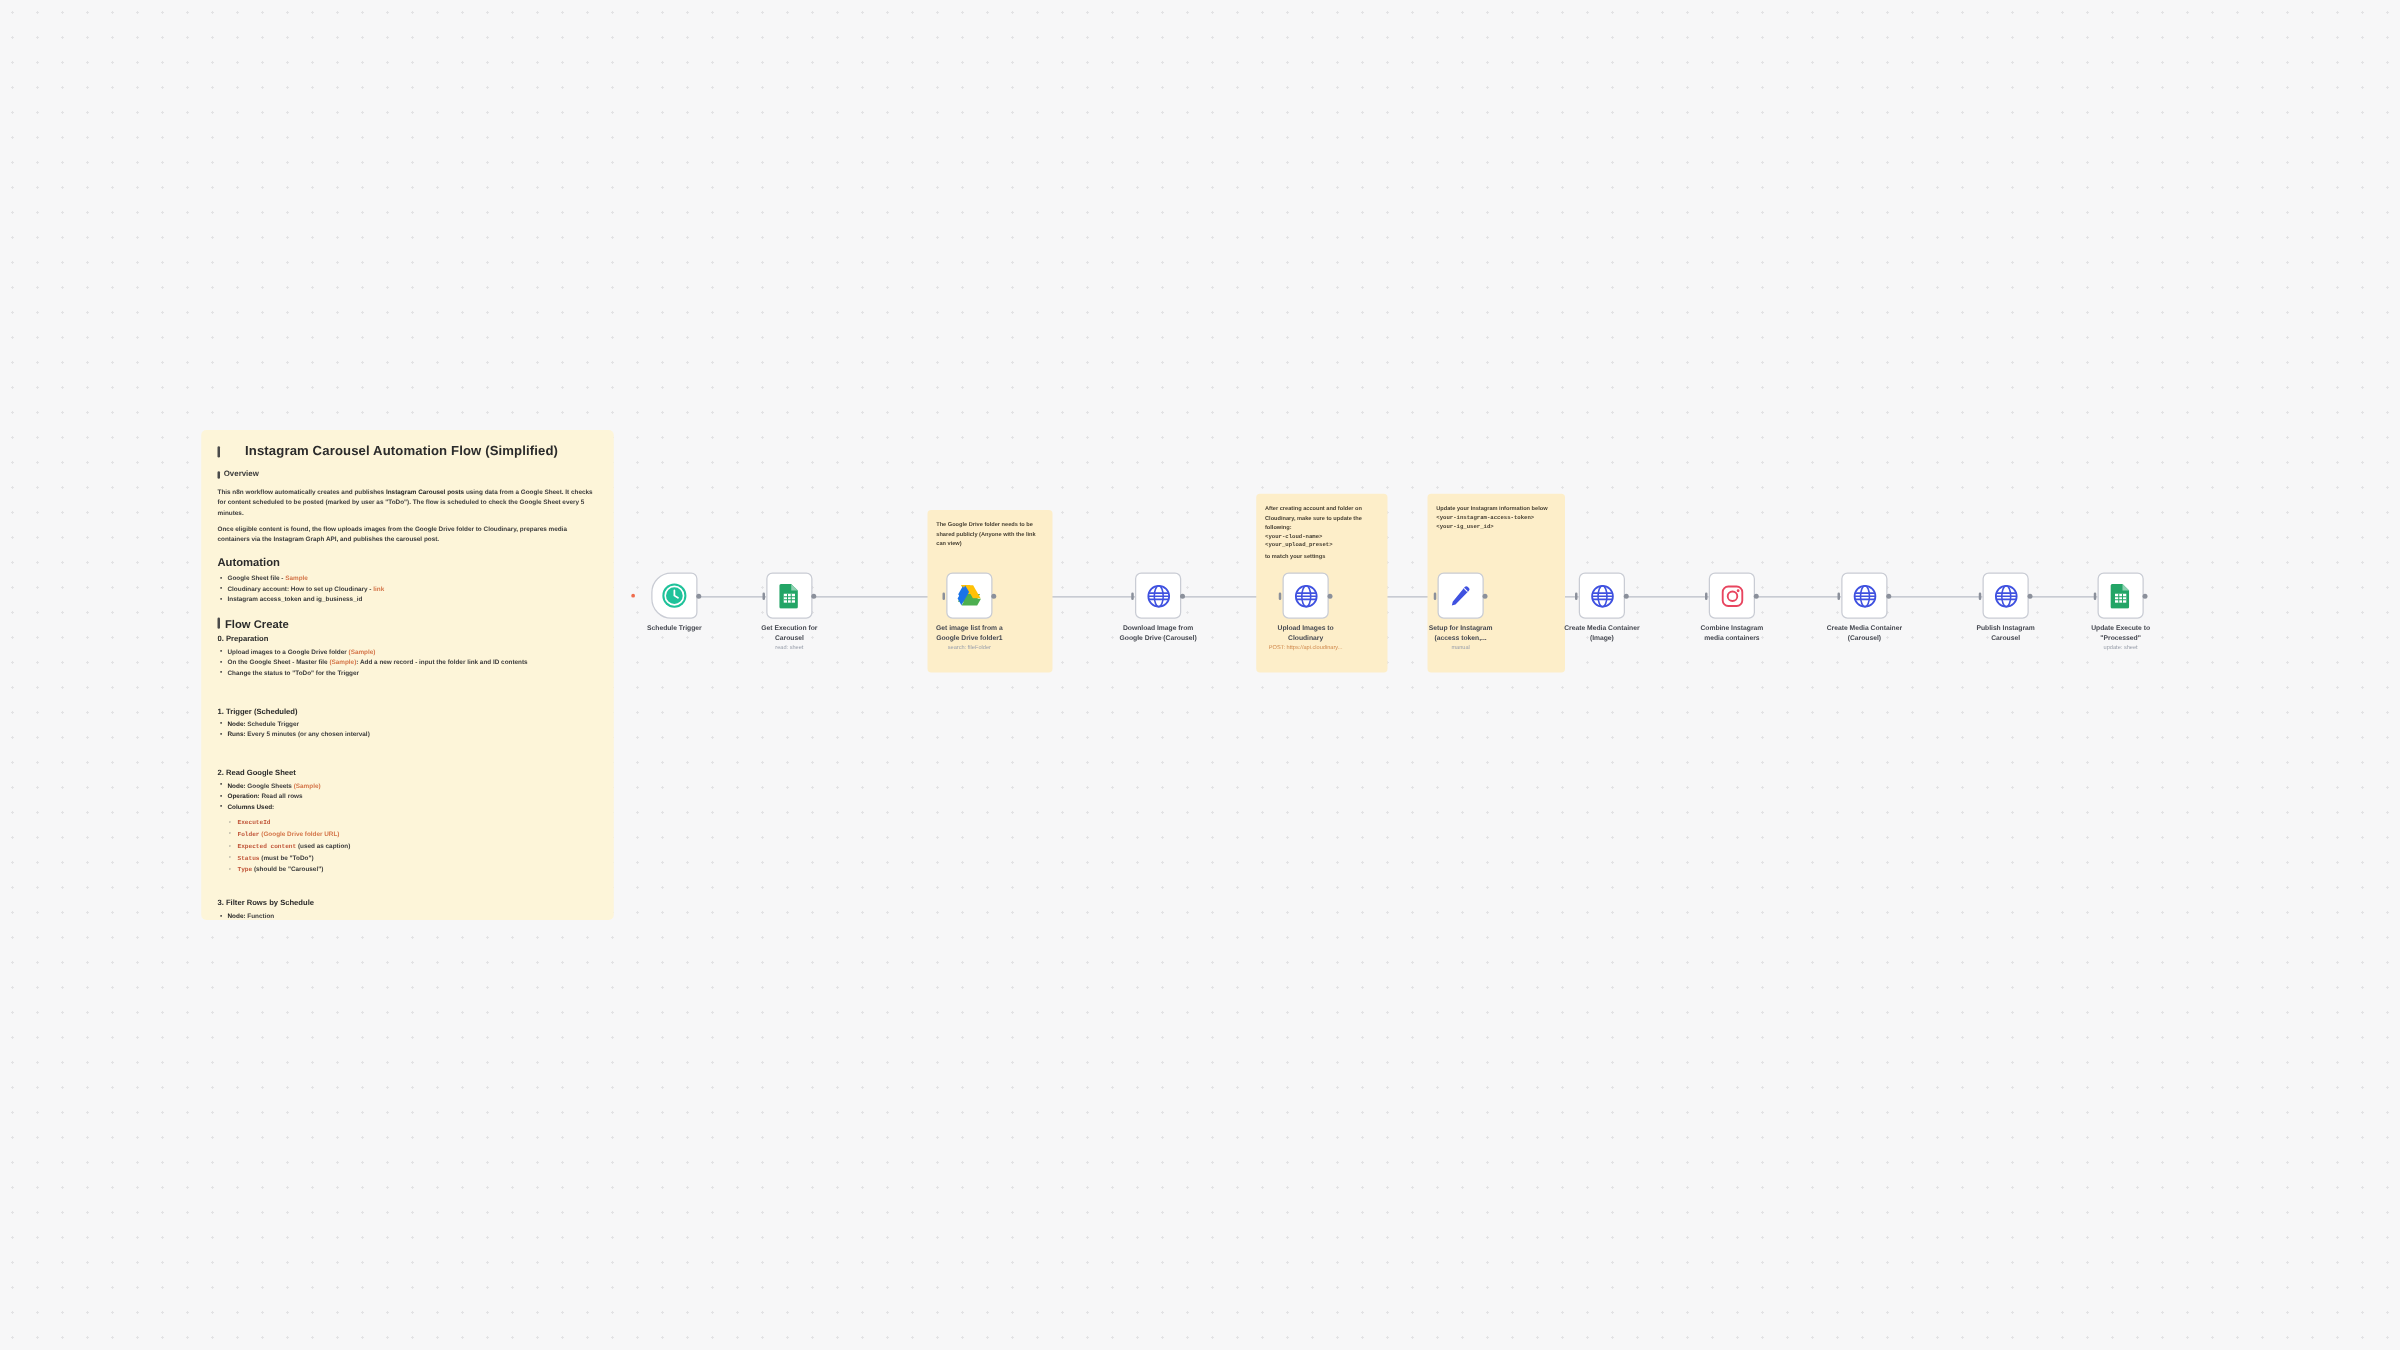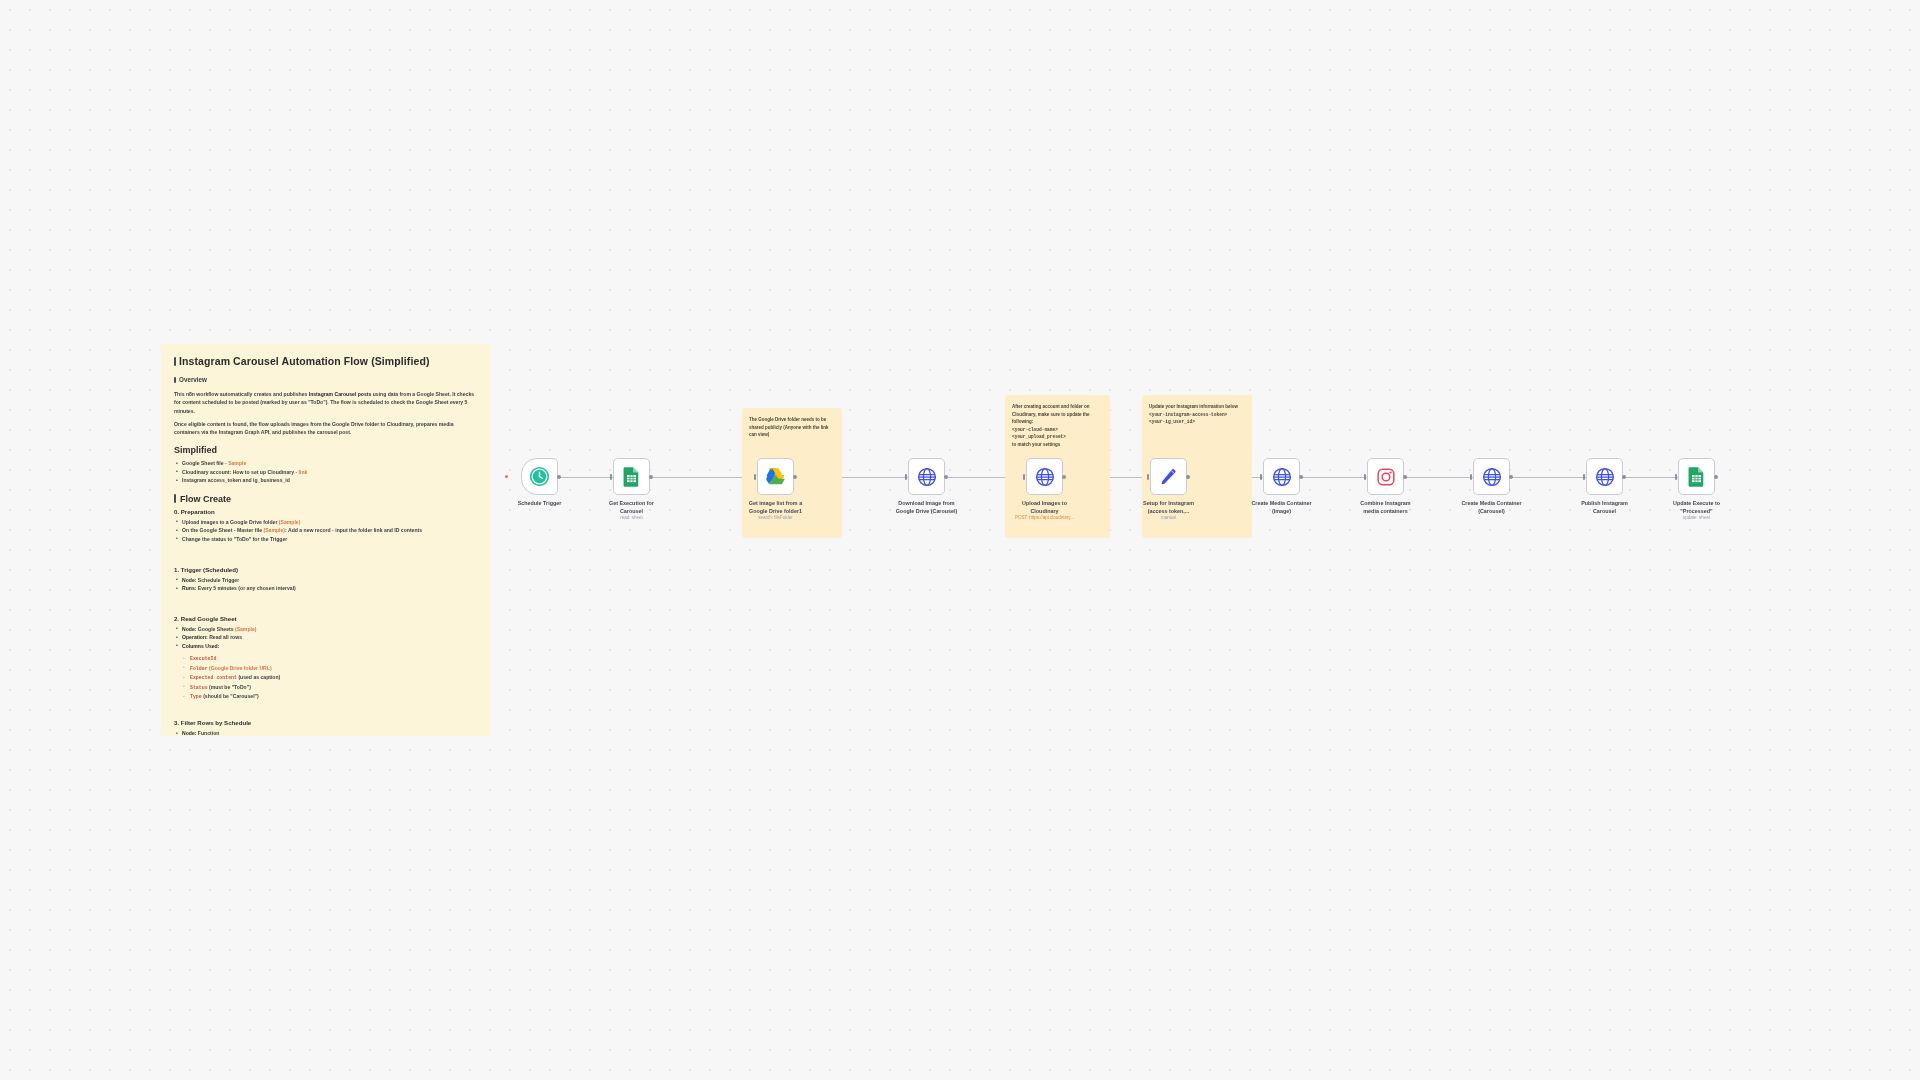--- a/index.html
+++ b/index.html
@@ -23,21 +23,21 @@
     left: 161px; top: 344px;
     width: 330px; height: 392px;
     background: #fdf5d9;
     border-radius: 4px;
     padding: 11px 13px 10px 13px;
     overflow: hidden;
   }
   .doc-h1 {
     font-size: 10.5px; font-weight: 700; color: #2b2b2b;
     letter-spacing: .1px; margin-bottom: 9px;
-    display: flex; align-items: center; gap: 3px;
+    display: flex; align-items: center; gap: 20px;
   }
   .bar { display:inline-block; width:2px; height:9px; background:#4a4a4a; border-radius:1px; flex:none;}
   .bar-sm { width:2px; height:6px; }
   .doc-h2 {
     font-size: 6.3px; font-weight: 700; color: #3a3a3a;
     margin-bottom: 7px; display:flex; align-items:center; gap:3px;
   }
   .doc-h-big {
     font-size: 9px; font-weight: 700; color: #2b2b2b;
     margin: 9px 0 4px; display:flex; align-items:center; gap:4px;
@@ -149,21 +149,21 @@
       <span class="bar bar-sm"></span>
       <span>Overview</span>
     </div>
 
     <p class="doc-p">
       <span>This n8n workflow automatically creates and publishes </span><b>Instagram Carousel posts</b><span> using data from a Google Sheet. It checks for content scheduled to be posted (marked by user as "ToDo"). The flow is scheduled to check the Google Sheet every 5 minutes.</span>
     </p>
     <p class="doc-p">Once eligible content is found, the flow uploads images from the Google Drive folder to Cloudinary, prepares media containers via the Instagram Graph API, and publishes the carousel post.</p>
 
     <div class="doc-h-big">
-      <span>Simplified</span>
+      <span>Automation</span>
     </div>
     <ul class="doc-ul" id="prep-list">
         <li><span>Google Sheet file - </span><span class="lnk">Sample</span></li>
         <li><span>Cloudinary account: How to set up Cloudinary - </span><span class="lnk">link</span></li>
         <li><span>Instagram access_token and ig_business_id</span></li>
       </ul>
 
     <div class="doc-h-big">
       <span class="bar"></span>
       <span>Flow Create</span>

